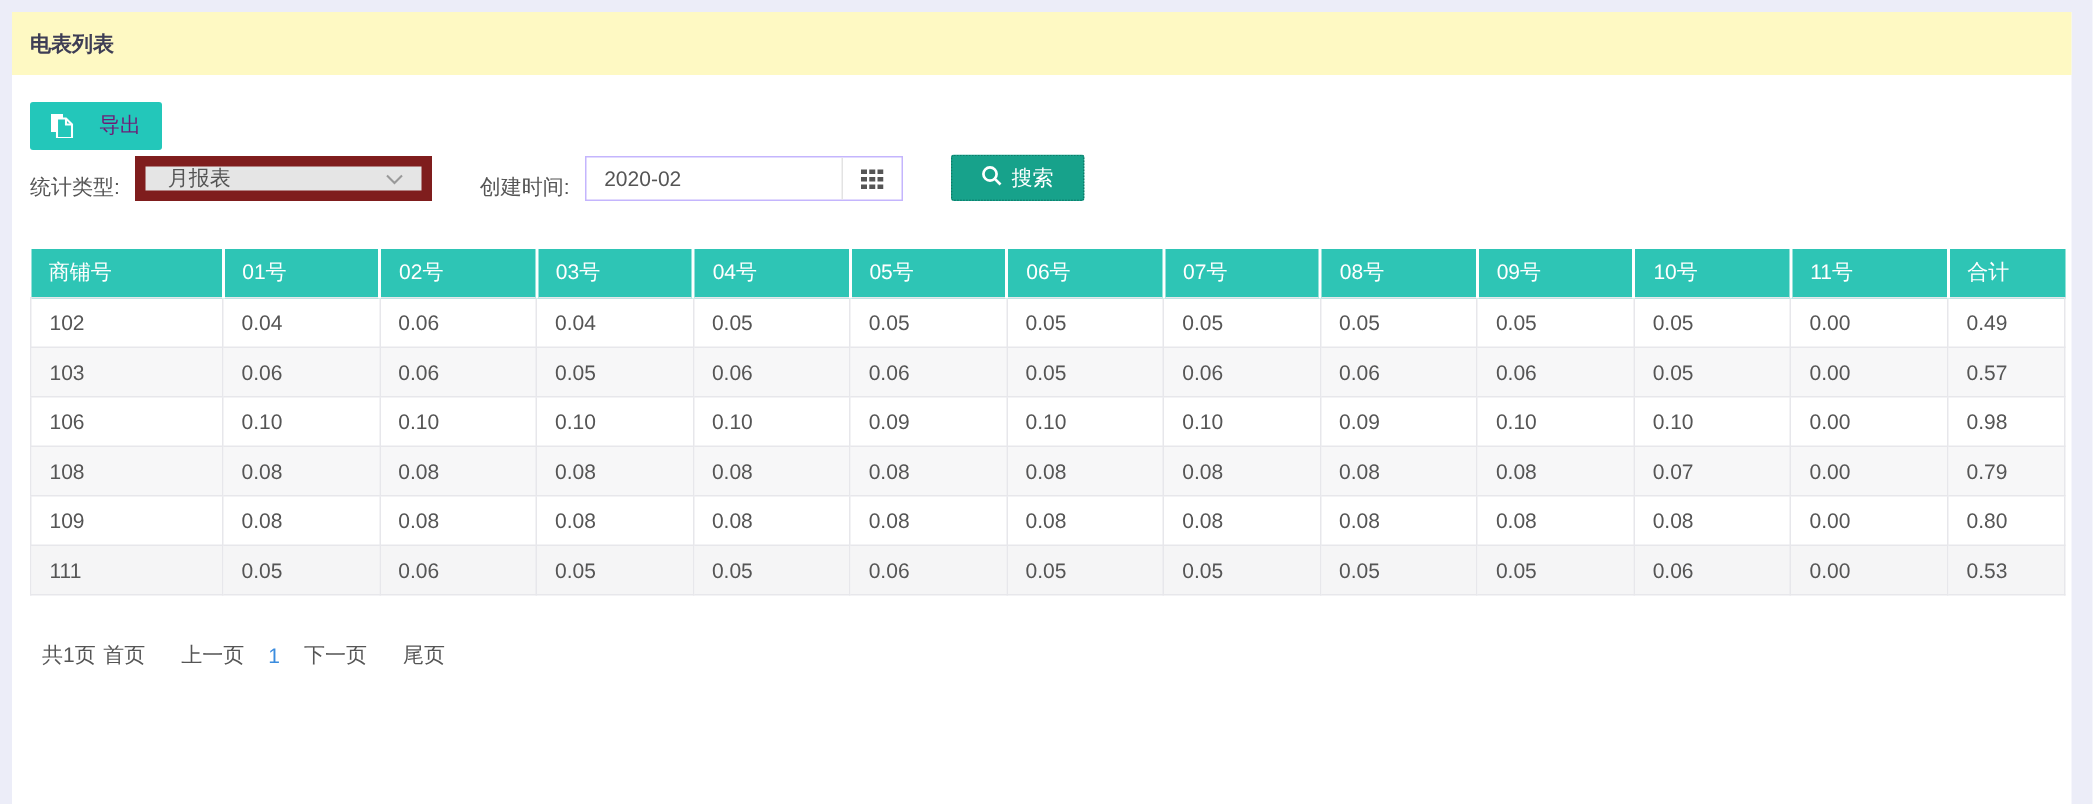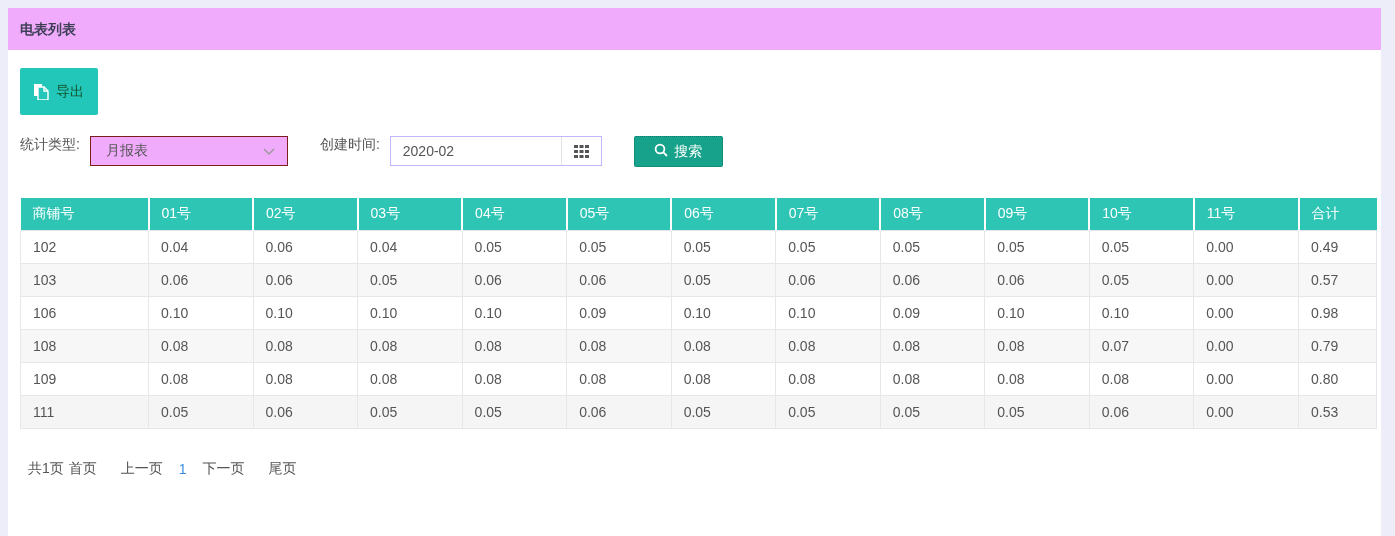--- a/index.html
+++ b/index.html
@@ -7,39 +7,39 @@
   body {
     font-family:"Liberation Sans","DejaVu Sans",sans-serif;
     font-size:14px; color:#555;
     background:#ecedf8;
   }
   .panel {
     position:absolute; left:8px; top:8px; width:1373px; height:560px;
     background:#fff;
   }
   .panel-header {
-    height:42px; line-height:42px; background:#f0abfc;
+    height:42px; line-height:42px; background:#fef9c3;
     padding:0 12px; font-weight:bold; color:#3e3e55; font-size:14px;
   }
   .panel-body { padding:18px 12px 0 12px; }
 
   
   .btn-export {
-    display:inline-flex; align-items:center; gap:7px;
-    height:47px; padding:0 14px; border:none; cursor:pointer;
-    background:#23c7ba; color:#14532d; font-size:14px; border-radius:2px;
+    display:inline-flex; align-items:center; gap:17px;
+    height:32px; padding:0 14px; border:none; cursor:pointer;
+    background:#23c7ba; color:#701a75; font-size:14px; border-radius:2px;
     font-family:inherit;
   }
   .btn-export svg { display:block; }
 
   
-  .filter-row { display:flex; align-items:flex-start; margin-top:21px; height:30px; }
+  .filter-row { display:flex; align-items:flex-end; margin-top:4px; height:30px; }
   .flabel { color:#555; margin-right:10px; }
   .select-box {
-    width:198px; height:30px; border:1px solid #7f1d1d; background:#f0abfc;
+    width:198px; height:30px; border:7px solid #7f1d1d; background:#e5e5e5;
     display:flex; align-items:center; justify-content:space-between;
     padding:0 12px 0 15px; cursor:pointer; color:#555; margin-right:32px;
   }
   .date-group {
     width:212px; height:30px; border:1px solid #c4b5fd; background:#fff;
     display:flex; align-items:stretch; margin-right:32px;
   }
   .date-group input {
     flex:1; border:none; outline:none; padding:0 12px; font-size:14px;
     color:#555; font-family:inherit; min-width:0; background:transparent;

